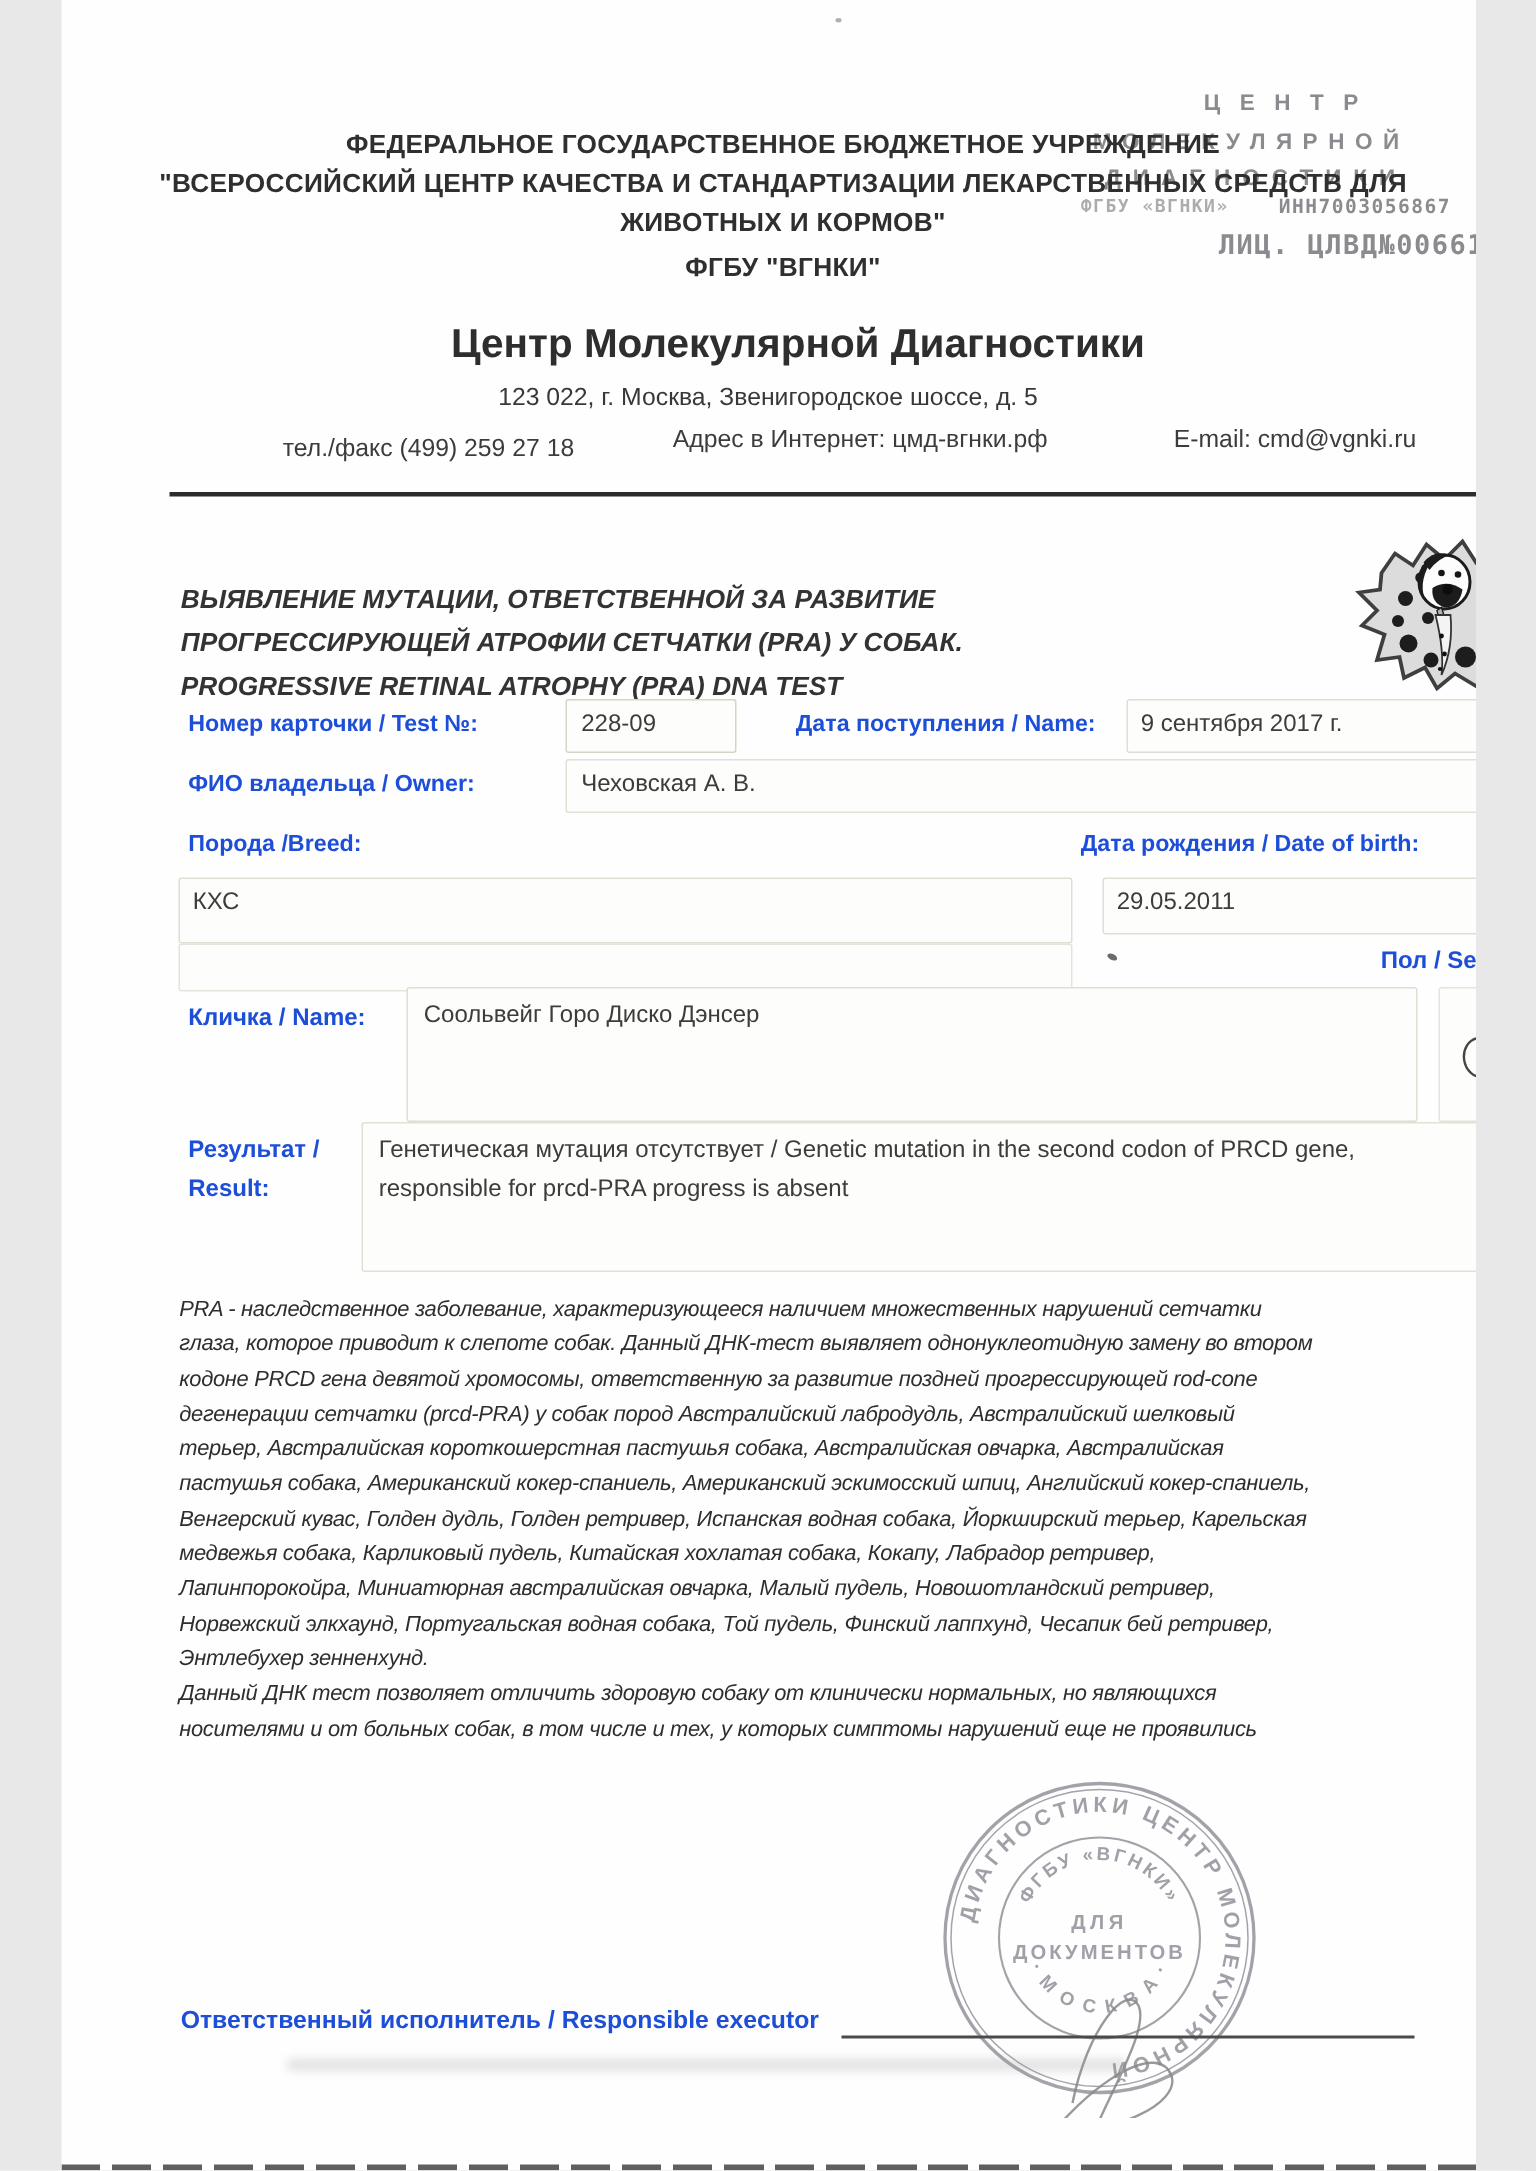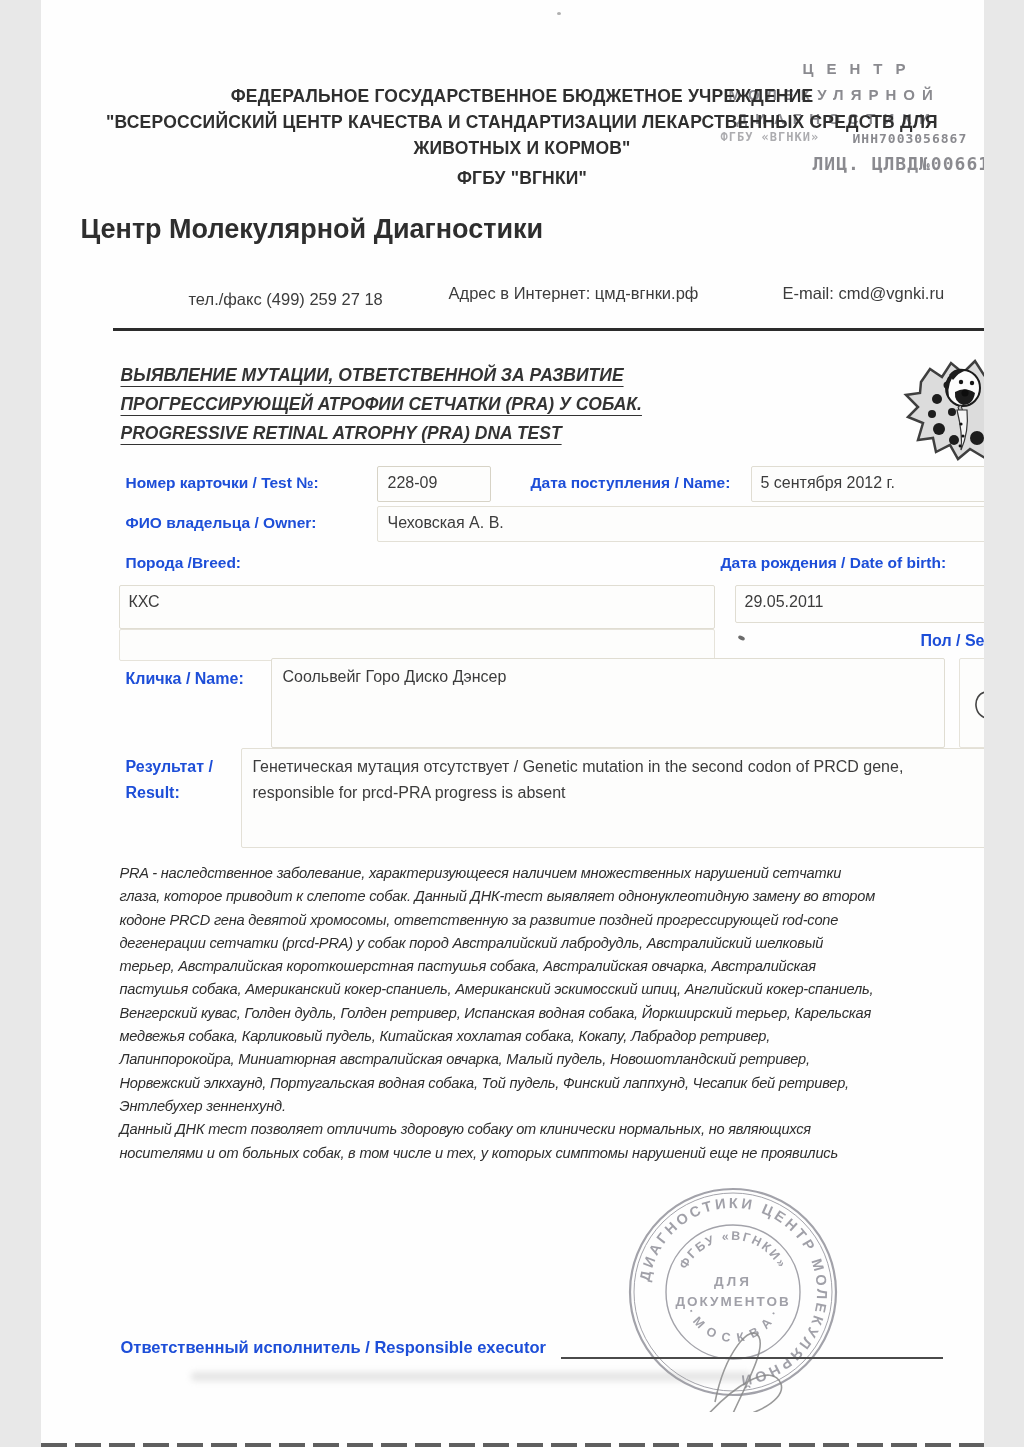--- a/index.html
+++ b/index.html
@@ -1,30 +1,30 @@
 <!DOCTYPE html>
 <html><head>
 <meta charset="utf-8">
 <style>
   html,body{margin:0;padding:0;background:#e8e8e8;}
   .page{position:relative;width:943px;height:1447px;margin:0 auto;background:#fefefe;
         font-family:"Liberation Sans",sans-serif;color:#3a3a3a;overflow:hidden;}
   .abs{position:absolute;}
   
   .org-line{left:50px;right:30px;text-align:center;font-weight:bold;font-size:17.5px;color:#2f2f2f;letter-spacing:0.2px;}
-  .center-name{left:0;right:0;text-align:left;font-weight:bold;font-size:27px;color:#2e2e2e;margin-left:40px;}
+  .center-name{left:0;right:0;text-align:center;font-weight:bold;font-size:27px;color:#2e2e2e;margin-left:40px;}
   .addr{left:0;right:0;text-align:center;font-size:16.5px;color:#383838;}
   
   .inkstamp{color:#76767c;opacity:.85;white-space:nowrap;font-weight:bold;z-index:1;}
   .hdr-z{z-index:2;}
   
   .rule{left:72px;width:893px;height:3px;background:#2c2c2c;}
   
   .ttl{left:80px;font-weight:bold;font-style:italic;font-size:17.5px;color:#333;
-       text-decoration:underline;text-underline-offset:5px;white-space:nowrap;}
+       text-underline-offset:5px;white-space:nowrap;margin-top:24px;}
   
   .lbl{font-weight:bold;font-size:15.5px;color:#1d4ed8;white-space:nowrap;}
   .box{border:1px solid #d7d3c6;border-radius:2px;background:#fdfdfc;}
   .val{font-size:16px;color:#3c3c3c;white-space:nowrap;}
   
   .info{font-style:italic;font-size:14.6px;line-height:23.3px;color:#2e2e2e;letter-spacing:-0.2px;}
   .info div{white-space:nowrap;}
   
   .sig-line{height:2px;background:#4a4a4a;}
   .smudge{background:#9a9a9a;filter:blur(3px);opacity:.25;border-radius:4px;}
@@ -44,20 +44,21 @@
   <div class="abs inkstamp" style="top:131px;left:812px;font-size:13px;letter-spacing:1px;font-family:'DejaVu Sans Mono',monospace;">ИНН7003056867</div>
   <div class="abs inkstamp" style="top:153px;left:772px;font-size:18px;letter-spacing:1px;font-family:'DejaVu Sans Mono',monospace;text-align:center;">ЛИЦ.  ЦЛВД№006614</div>
   <div class="abs speck" style="left:516px;top:12px;width:4px;height:3px;opacity:.4;"></div>
 
   <div class="abs org-line hdr-z" style="top:86px;">ФЕДЕРАЛЬНОЕ ГОСУДАРСТВЕННОЕ БЮДЖЕТНОЕ УЧРЕЖДЕНИЕ</div>
   <div class="abs org-line hdr-z" style="top:112px;">"ВСЕРОССИЙСКИЙ ЦЕНТР КАЧЕСТВА И СТАНДАРТИЗАЦИИ ЛЕКАРСТВЕННЫХ СРЕДСТВ ДЛЯ</div>
   <div class="abs org-line hdr-z" style="top:138px;">ЖИВОТНЫХ И КОРМОВ"</div>
   <div class="abs org-line hdr-z" style="top:168px;">ФГБУ "ВГНКИ"</div>
 
   <div class="abs center-name" style="top:214px;">Центр Молекулярной Диагностики</div>
+  <div class="abs addr" style="top:256px;">123 022, г. Москва, Звенигородское шоссе, д. 5</div>
   <div class="abs val" style="top:290px;left:148px;font-size:16.5px;">тел./факс (499) 259 27 18</div>
   <div class="abs val" style="top:284px;left:408px;font-size:16.5px;">Адрес в Интернет: цмд-вгнки.рф</div>
   <div class="abs val" style="top:284px;left:742px;font-size:16.5px;">E-mail: cmd@vgnki.ru</div>
 
   <div class="abs rule" style="top:328px;"></div>
 
   <div class="abs ttl" style="top:365px;">ВЫЯВЛЕНИЕ МУТАЦИИ, ОТВЕТСТВЕННОЙ ЗА РАЗВИТИЕ</div>
   <div class="abs ttl" style="top:423px;">PROGRESSIVE RETINAL ATROPHY (PRA) DNA TEST</div>
   <div class="abs ttl" style="top:394px;">ПРОГРЕССИРУЮЩЕЙ АТРОФИИ СЕТЧАТКИ (PRA) У СОБАК.</div>
 
@@ -90,21 +91,21 @@
           <circle cx="61" cy="94" r="1.4" fill="#111"></circle>
       </g>
     </svg>
   </div>
 
   <div class="abs lbl" style="top:474px;left:85px;">Номер карточки / Test №:</div>
   <div class="abs box" style="top:466px;left:336px;width:112px;height:34px;"></div>
   <div class="abs val" style="top:474px;left:347px;">228-09</div>
   <div class="abs lbl" style="top:474px;left:490px;">Дата поступления / Name:</div>
   <div class="abs box" style="top:466px;left:710px;width:256px;height:34px;border-color:#e0ddd2;"></div>
-  <div class="abs val" style="top:474px;left:720px;">5 сентября 2012 г.</div>
+  <div class="abs val" style="top:474px;left:720px;">9 сентября 2017 г.</div>
 
   <div class="abs lbl" style="top:514px;left:85px;">ФИО владельца / Owner:</div>
   <div class="abs box" style="top:506px;left:336px;width:630px;height:34px;border-color:#e3e0d6;"></div>
   <div class="abs val" style="top:514px;left:347px;">Чеховская А. В.</div>
 
   <div class="abs lbl" style="top:554px;left:85px;">Порода  /Breed:</div>
   <div class="abs lbl" style="top:554px;left:680px;">Дата рождения / Date of birth:</div>
 
   <div class="abs box" style="top:585px;left:78px;width:594px;height:42px;border-color:#e0ddd2;"></div>
   <div class="abs val" style="top:593px;left:88px;">КХС</div>

